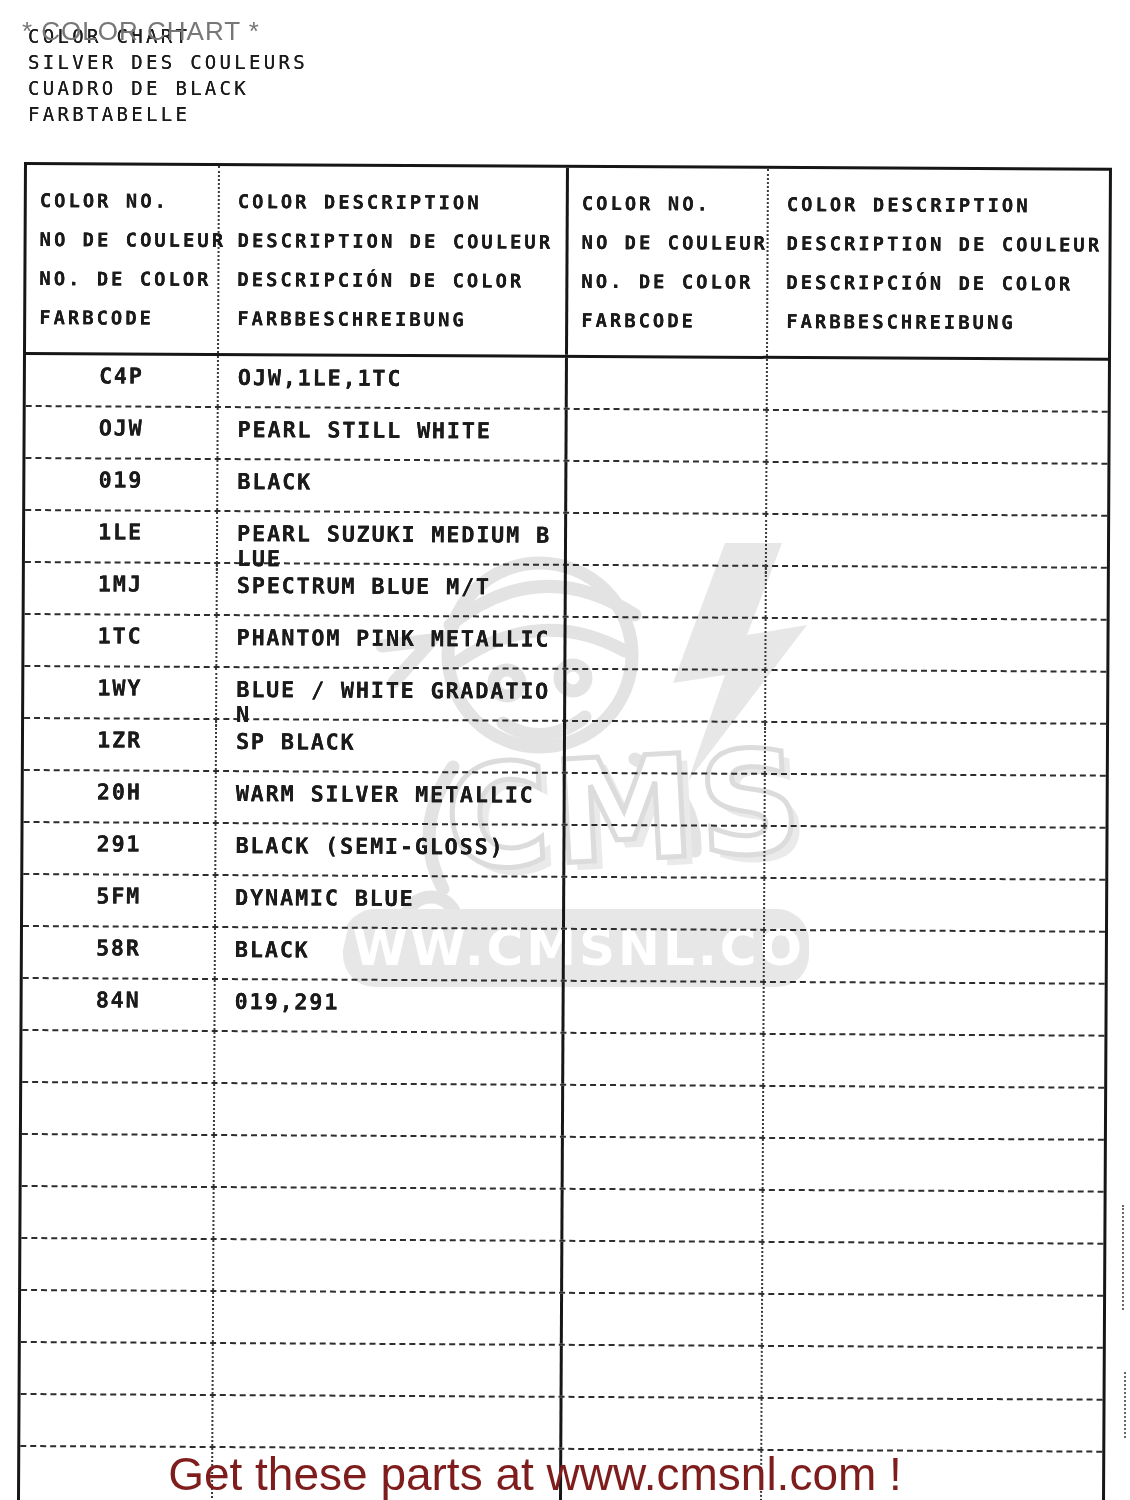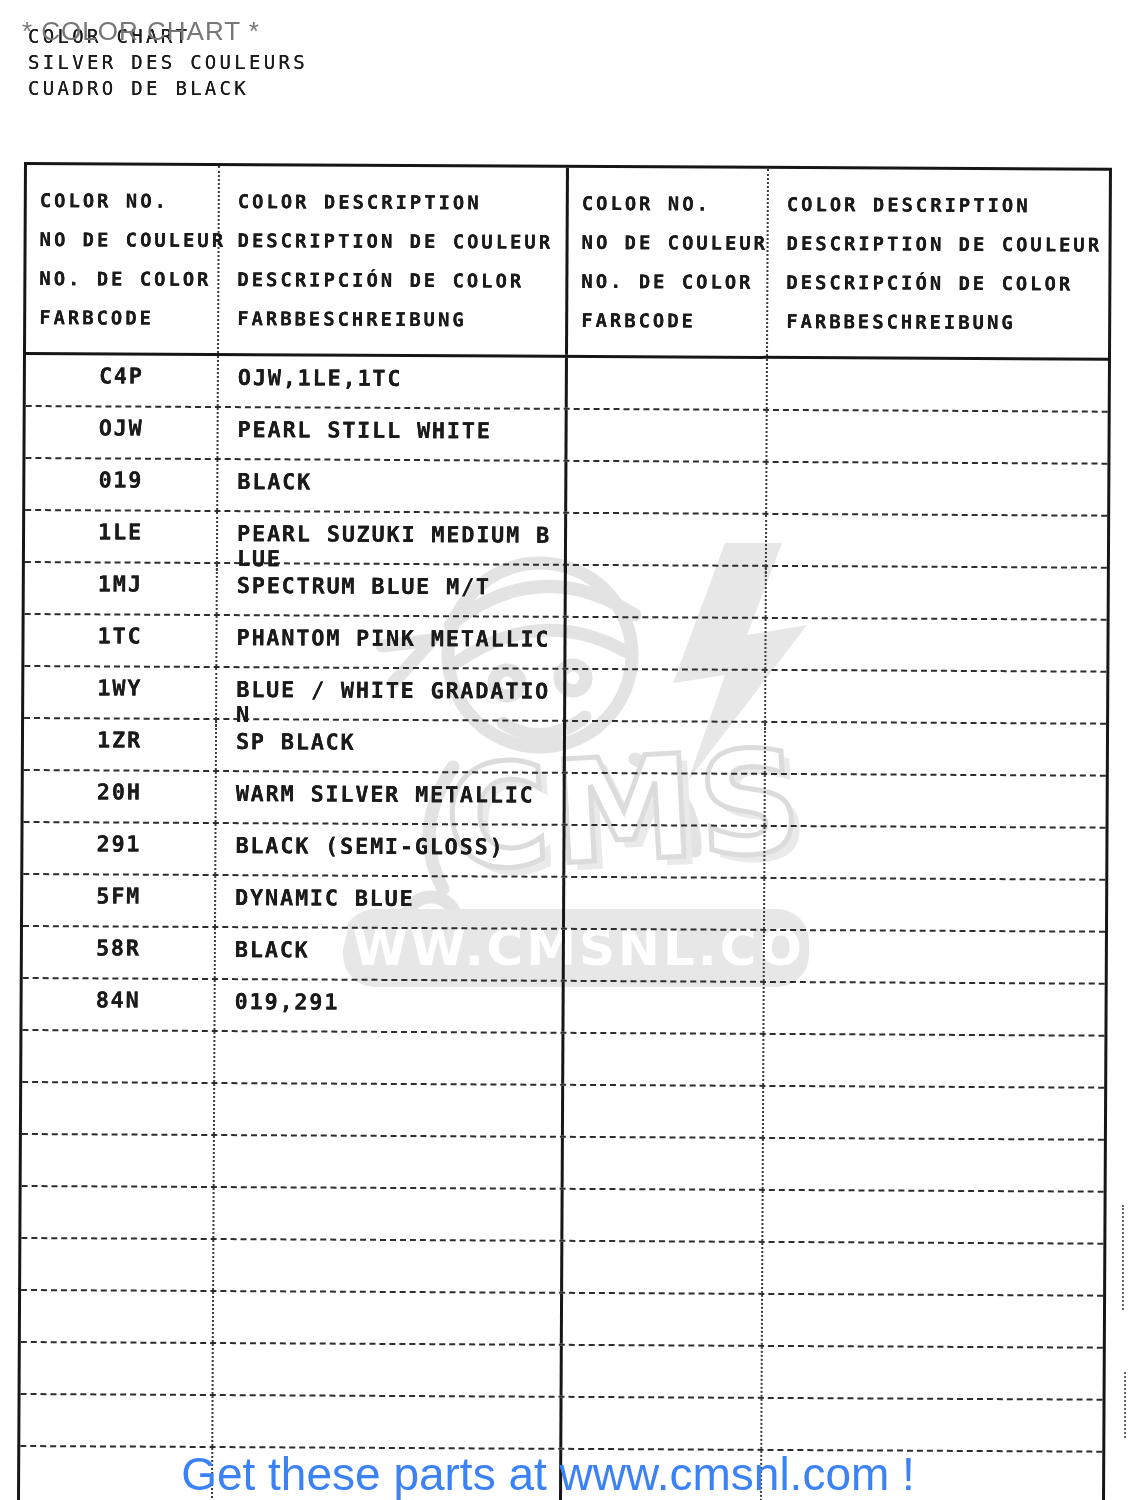--- a/index.html
+++ b/index.html
@@ -42,38 +42,39 @@
   .body-row:first-child{border-top:none;}
   .body-row:last-child{height:54px;}
   .dcell{
     font-size:22px;font-weight:bold;letter-spacing:1.7px;line-height:25px;
     padding-top:9px;white-space:pre-line;text-shadow:0 0 0.5px #111;
   }
   .dcode{text-align:center;padding-top:8px;}
   .ddesc{padding-left:19px;}
   
   .footer-banner{
-    position:absolute;left:16px;top:1447px;width:1064px;z-index:5;
+    position:absolute;left:3px;top:1447px;width:1064px;z-index:5;
     text-align:center;font-family:"Liberation Sans",sans-serif;
-    font-size:46px;color:#3b82f6;white-space:nowrap;
+    font-size:46px;color:#7f1d1d;white-space:nowrap;
   }
   
   .artifact{position:absolute;z-index:2;border-left:2px dotted #666;}
   .artifact.a1{left:1122px;top:1205px;height:105px;}
   .artifact.a2{left:1124px;top:1372px;height:66px;}
 </style>
 </head>
 <body>
 
 <div class="overlay-title">* COLOR CHART *</div>
 
 <div class="title-block">
   <div class="title-line">COLOR CHART</div>
   <div class="title-line">SILVER DES COULEURS</div>
   <div class="title-line">CUADRO DE BLACK</div>
+  <div class="title-line">FARBTABELLE</div>
 </div>
 
 <div class="watermark">
   <svg width="520" height="490" viewBox="0 0 520 490">
     <g fill="none" stroke="#e3e3e3" stroke-width="13" stroke-linecap="round">
       <circle cx="205" cy="140" r="92"></circle>
       <path d="M115,110 Q205,38 300,100"></path>
       <path d="M124,146 Q205,90 290,136"></path>
       <path d="M97,125 l-38,42 m38,-42 l-50,6"></path>
       <circle cx="172" cy="168" r="13"></circle>

